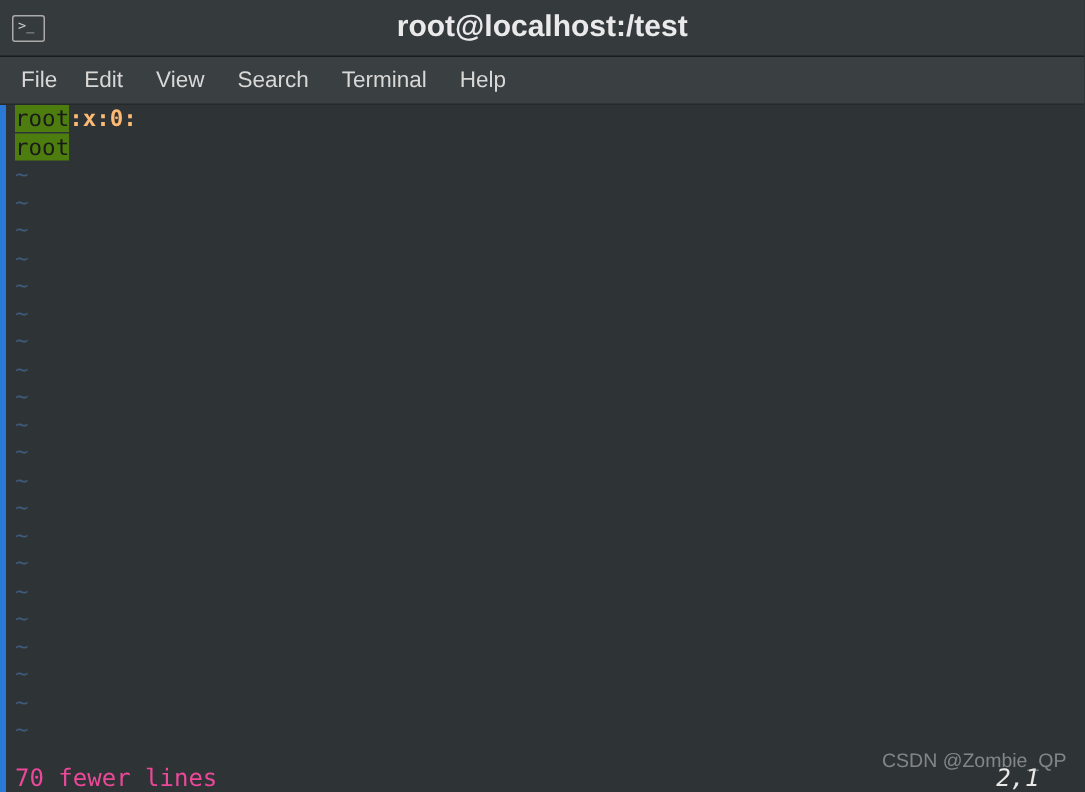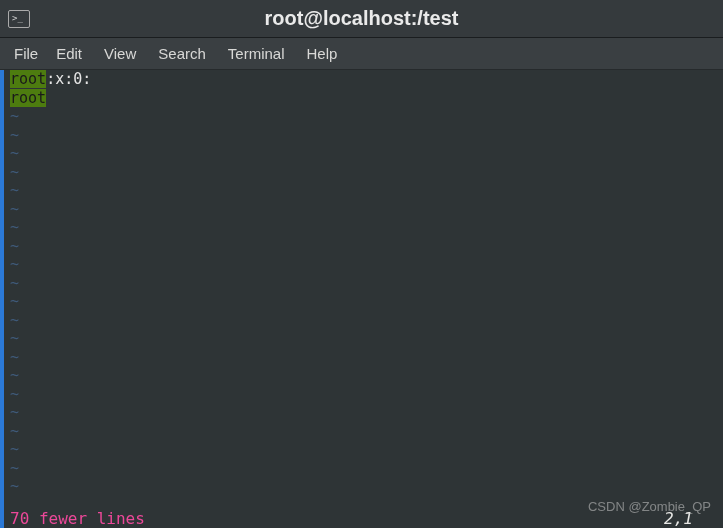--- a/index.html
+++ b/index.html
@@ -72,21 +72,21 @@
     }
     .line {
       white-space: pre;
       color: #d3d7cf;
       padding-left: 6px;
     }
     .hl {
       background: #4d7c0f;
       color: #1a1a1a;
     }
-    .fg-cyan { color: #e5e5e5; }
+    .fg-cyan { color: #fdba74; font-weight: bold; }
     .tilde {
       color: #3f5a7a;
       padding-left: 6px;
     }
     .status-line {
       position: absolute;
       bottom: 0;
       left: 0;
       right: 0;
       color: #ec4899;

